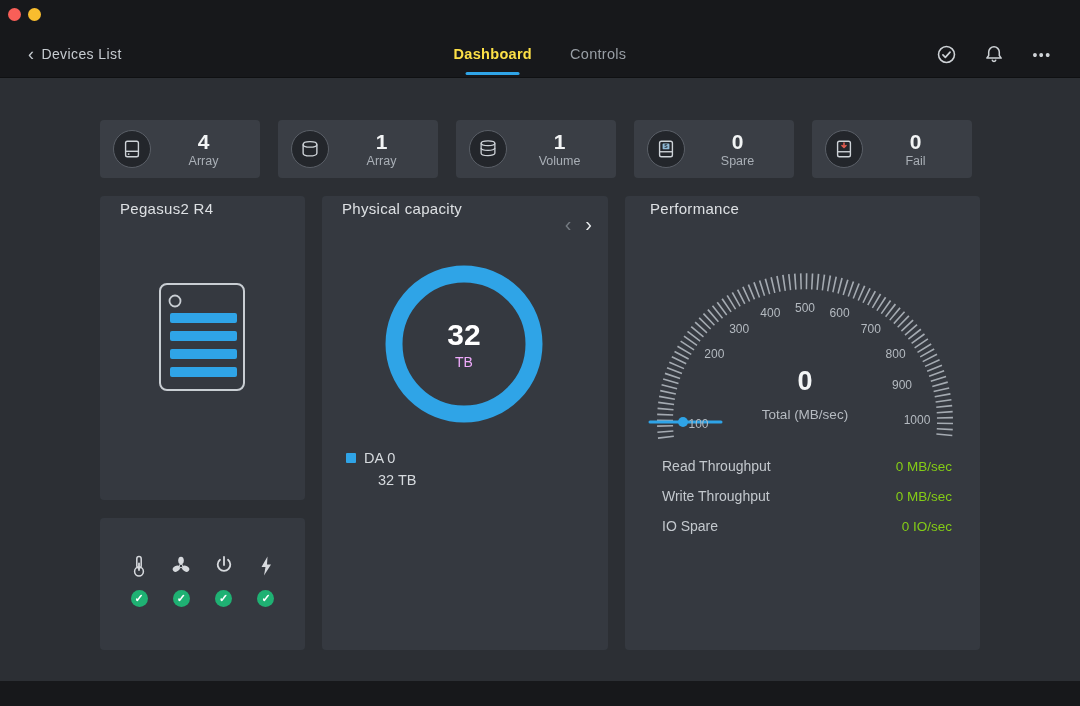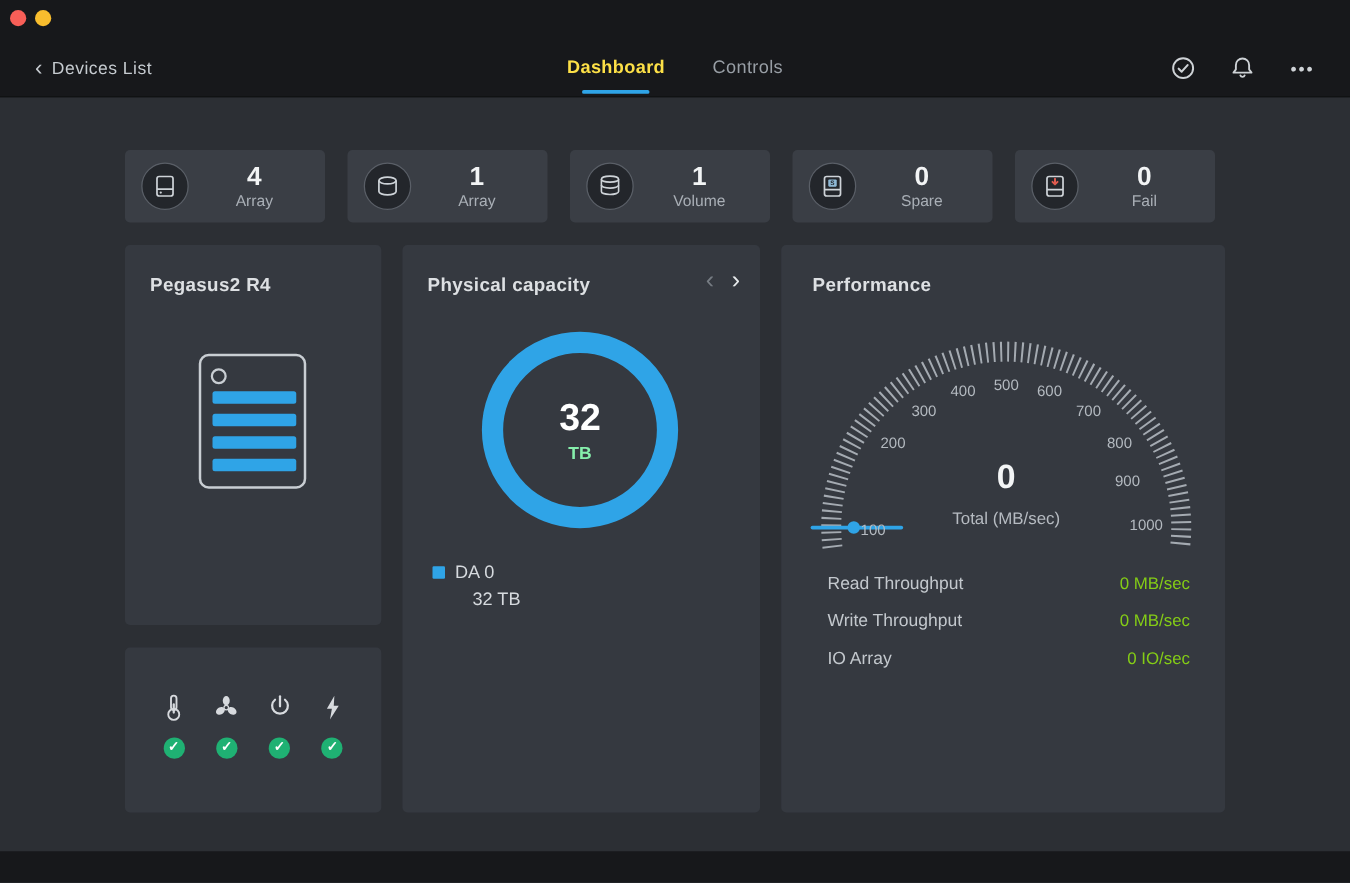--- a/index.html
+++ b/index.html
@@ -22,21 +22,21 @@
   .tabs { position:absolute; left:50%; transform:translateX(-50%); display:flex; gap:38px; height:48px; align-items:center; }
   .tab { font-size:14.5px; color:#989ea5; letter-spacing:.3px; position:relative; cursor:default; }
   .tab.active { color:#fde047; font-weight:700; }
   .tab.active::after { content:""; position:absolute; left:50%; transform:translateX(-50%); bottom:-13px; width:54px; height:3px; border-radius:2px; background:#2fa4e7; }
   .nav-actions { margin-left:auto; margin-right:26px; display:flex; align-items:center; gap:24px; }
   .navicon { display:flex; align-items:center; justify-content:center; width:24px; height:24px; color:#ced2d6; }
   .navicon.more { font-size:14px; letter-spacing:1.5px; color:#ced2d6; padding-top:2px; }
   
   .content { position:absolute; top:78px; left:0; width:1080px; height:603px; background:#2c2f34; }
   .card { position:absolute; background:#353940; border-radius:4px; }
-  .card-title { position:absolute; left:20px; top:24px; font-size:15px; font-weight:700; color:#dde0e3; letter-spacing:.3px; }
+  .card-title { position:absolute; left:20px; top:4px; font-size:15px; font-weight:400; color:#dde0e3; letter-spacing:.3px; }
   
   .stats { position:absolute; left:100px; top:42px; width:872px; display:flex; gap:18px; }
   .stat { flex:1; height:58px; background:#3a3e45; border-radius:4px; display:flex; align-items:center; padding-left:13px; }
   .stat-icon-wrap { width:38px; height:38px; border-radius:50%; background:#23262b; border:1px solid #5a5f67; display:flex; align-items:center; justify-content:center; flex:0 0 auto; }
   .stat-text { flex:1; text-align:center; padding-right:4px; }
   .stat-value { font-size:21px; font-weight:600; color:#f2f4f5; line-height:22px; }
   .stat-label { font-size:12.5px; color:#a9afb6; margin-top:1px; }
   
   .device-card { left:100px; top:118px; width:205px; height:304px; }
   .device-art { position:absolute; left:50%; top:82px; transform:translateX(-50%); }
@@ -46,21 +46,21 @@
   .badge { width:17px; height:17px; border-radius:50%; background:#1fb173; color:#fff; font-size:11px; font-weight:700; display:flex; align-items:center; justify-content:center; line-height:1; }
   
   .capacity-card { left:322px; top:118px; width:286px; height:454px; }
   .chevrons { position:absolute; right:16px; top:18px; display:flex; gap:14px; }
   .chev { font-size:20px; line-height:20px; cursor:default; }
   .chev.prev { color:#767c83; }
   .chev.next { color:#e8ebed; }
   .donut-wrap { position:absolute; left:57px; top:63px; width:170px; height:170px; }
   .donut-center { position:absolute; inset:0; display:flex; flex-direction:column; align-items:center; justify-content:center; gap:2px; }
   .donut-value { font-size:30px; font-weight:600; color:#ffffff; }
-  .donut-unit { font-size:14px; color:#86efac;font-weight:bold; }
+  .donut-unit { font-size:14px; color:#f0abfc; }
   .legend { position:absolute; left:24px; top:254px; }
   .legend-row { display:flex; align-items:center; gap:8px; }
   .legend-swatch { width:10px; height:10px; border-radius:1px; background:#2fa4e7; }
   .legend-label { font-size:14.5px; color:#d6dade; }
   .legend-value { font-size:14.5px; color:#d6dade; margin-left:32px; margin-top:6px; }
   
   .performance-card { left:625px; top:118px; width:355px; height:454px; }
   .gauge-area { position:absolute; left:0; top:0; width:355px; height:250px; }
   .gauge-svg { position:absolute; left:0; top:0; }
   .gtick { position:absolute; transform:translate(-50%,-50%); font-size:12px; color:#b4bac0; }
@@ -290,19 +290,19 @@
     <div class="metrics">
       <div class="metric-row">
         <span class="metric-label">Read Throughput</span>
         <span class="metric-value">0 MB/sec</span>
       </div>
       <div class="metric-row">
         <span class="metric-label">Write Throughput</span>
         <span class="metric-value">0 MB/sec</span>
       </div>
       <div class="metric-row">
-        <span class="metric-label">IO Array</span>
+        <span class="metric-label">IO Spare</span>
         <span class="metric-value">0 IO/sec</span>
       </div>
     </div>
   </div>
 
 </div>
 
 </body></html>

